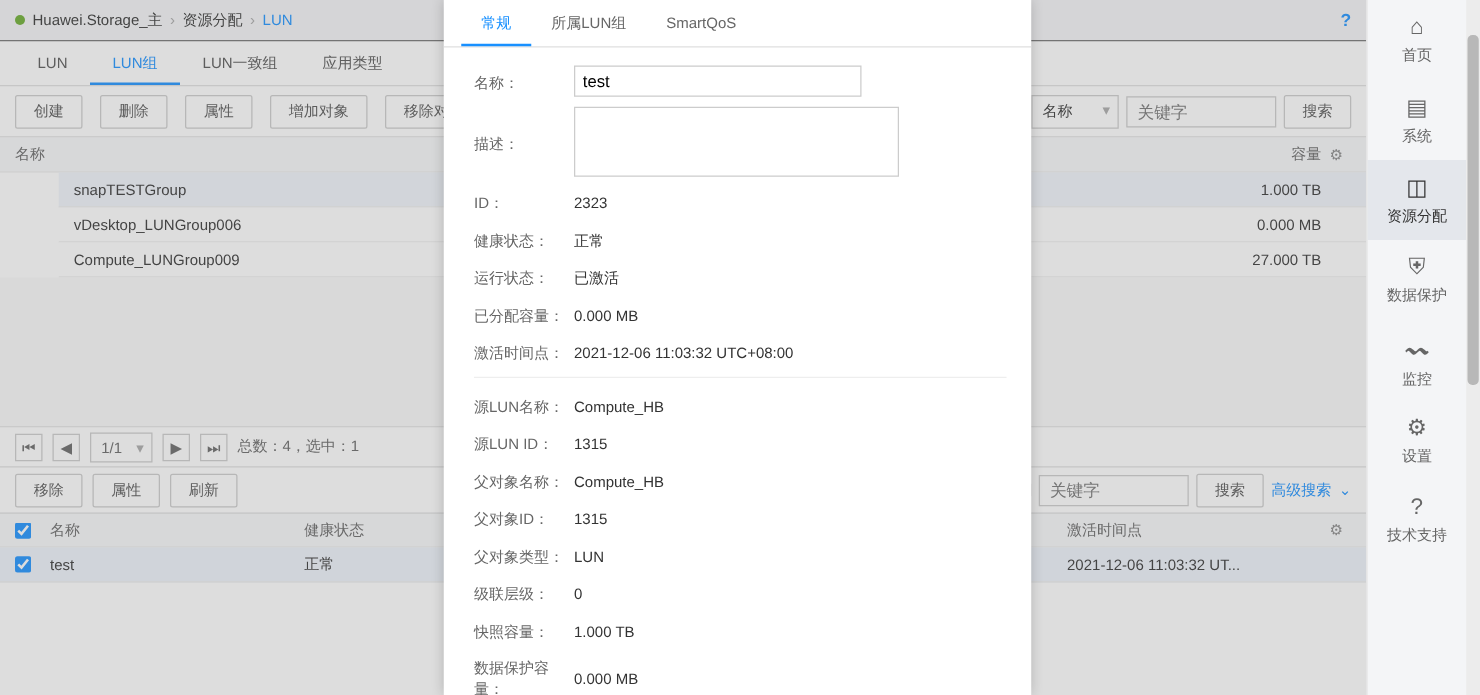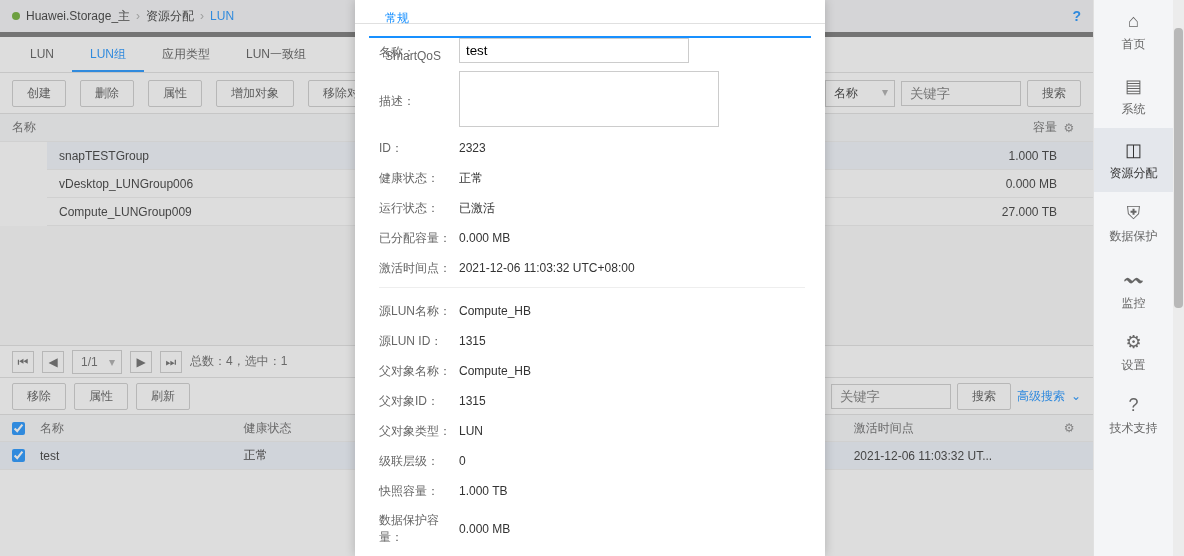--- a/index.html
+++ b/index.html
@@ -1,20 +1,20 @@
 <!DOCTYPE html>
 <html><head>
   <meta charset="utf-8">
   <style>
     * { box-sizing: border-box; margin: 0; padding: 0; font-family: "Microsoft YaHei", Arial, sans-serif; }
     body { width: 1184px; height: 556px; background: #f5f5f5; overflow: hidden; position: relative; font-size: 12px; color: #333; }
     
     .main-area { position: absolute; left: 0; top: 0; width: 1093px; height: 556px; background: #fff; }
     
-    .breadcrumb { height: 32px; background: #f4f5f7; border-bottom: 5px solid #737373; padding: 16px 12px; display: flex; align-items: center; gap: 6px; color: #666; }
+    .breadcrumb { height: 32px; background: #f4f5f7; border-bottom: 1px solid #737373; padding: 16px 12px; display: flex; align-items: center; gap: 6px; color: #666; }
     .breadcrumb .dot { width: 8px; height: 8px; border-radius: 50%; background: #6aac2e; }
     .breadcrumb a { color: #333; text-decoration: none; }
     .breadcrumb .sep { color: #aaa; }
     .breadcrumb .cur { color: #1890ff; }
     .help-icon { margin-left: auto; color: #1890ff; font-size: 14px; font-weight: bold; }
     
     .tabs { height: 36px; border-bottom: 1px solid #e0e0e0; display: flex; padding: 0 12px; }
     .tab { padding: 0 18px; line-height: 34px; cursor: pointer; color: #555; }
     .tab.active { color: #1890ff; border-bottom: 2px solid #1890ff; text-align: center; }
     
@@ -56,21 +56,21 @@
     .nav-item { display: flex; flex-direction: column; align-items: center; justify-content: center; height: 64px; color: #666; cursor: pointer; gap: 4px; }
     .nav-item.active { background: #e4e7ec; color: #333; }
     .nav-icon { font-size: 18px; }
     
     .scrollbar { position: absolute; left: 1173px; top: 0; width: 11px; height: 556px; background: #ececec; }
     .scroll-thumb { position: absolute; left: 1px; top: 28px; width: 9px; height: 280px; background: #b8b8b8; border-radius: 4px; }
     
     
     .overlay { position: absolute; left: 0; top: 0; width: 1093px; height: 556px; background: rgba(120,120,120,0.25); }
     .panel { position: absolute; left: 355px; top: 0; width: 470px; height: 556px; background: #fff; box-shadow: 0 0 10px rgba(0,0,0,0.2); overflow: hidden; }
-    .panel-tabs { height: 24px; border-bottom: 1px solid #e0e0e0; display: flex; padding: 0 14px; flex-direction: column; }
+    .panel-tabs { height: 38px; border-bottom: 1px solid #e0e0e0; display: flex; padding: 0 14px; }
     .ptab { padding: 0 16px; line-height: 36px; cursor: pointer; color: #666; }
     .ptab.active { color: #1890ff; border-bottom: 2px solid #1890ff; }
     .panel-body { padding: 14px 20px 14px 24px; overflow-y: auto; height: calc(556px - 38px); }
     .frow { display: flex; align-items: center; margin-bottom: 8px; min-height: 22px; }
     .flabel { width: 80px; color: #666; padding-top: 4px; flex-shrink: 0; }
     .fval { flex: 1; color: #333; padding-top: 4px; }
     .finput { border: 1px solid #ccc; padding: 4px 6px; width: 230px; }
     .ftextarea { border: 1px solid #ccc; width: 260px; height: 56px; resize: none; }
     .wwn-box { display: inline-block; border: 2px solid #e43; padding: 2px 6px; border-radius: 1px; }
     .wwn-sel { background: #1a5fcc; color: #fff; padding: 0 2px; }
@@ -86,22 +86,22 @@
     <span class="sep">›</span>
     <a>资源分配</a>
     <span class="sep">›</span>
     <span class="cur">LUN</span>
     <span class="help-icon">?</span>
   </div>
 
   <div class="tabs">
     <div class="tab">LUN</div>
     <div class="tab active">LUN组</div>
+    <div class="tab">LUN一致组</div>
     <div class="tab">应用类型</div>
-    <div class="tab">LUN一致组</div>
   </div>
 
   <div class="toolbar">
     <button class="btn">创建</button>
     <button class="btn">删除</button>
     <button class="btn">属性</button>
     <button class="btn">增加对象</button>
     <button class="btn">移除对象</button>
     <button class="btn">刷新</button>
     <div class="right">
@@ -179,20 +179,21 @@
     <div class="sc">1315</div>
     <div class="sc">2021-12-06 11:03:32 UT...</div>
     <div class="gear"></div>
   </div>
 </div>
 
 <div class="overlay"></div>
 <div class="panel">
   <div class="panel-tabs">
     <div class="ptab active">常规</div>
+    <div class="ptab">所属LUN组</div>
     <div class="ptab">SmartQoS</div>
   </div>
   <div class="panel-body" id="panel-body">
       <div class="frow">
         <div class="flabel">名称：</div>
         <input class="finput" value="test" style="">
       </div>
       <div class="frow">
         <div class="flabel">描述：</div>
         <textarea class="ftextarea" style=""></textarea>

